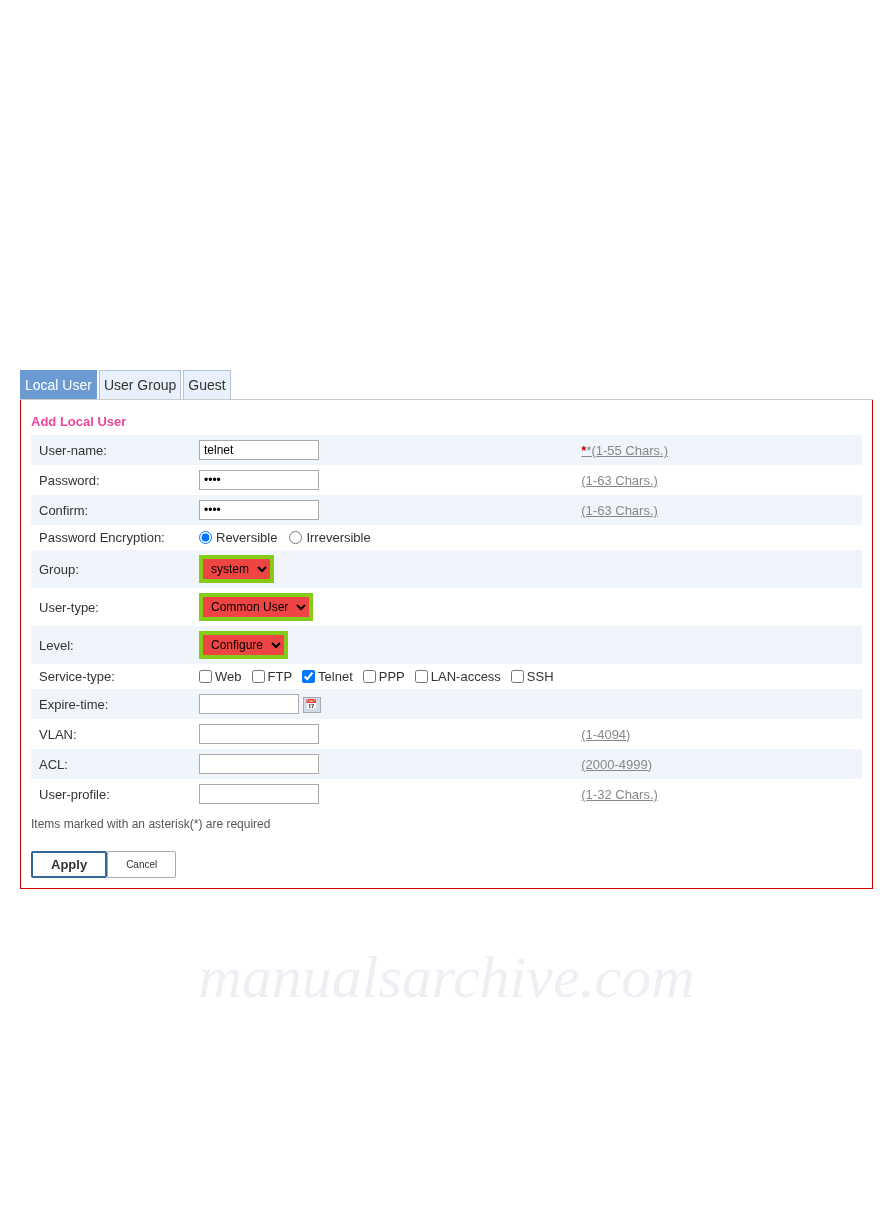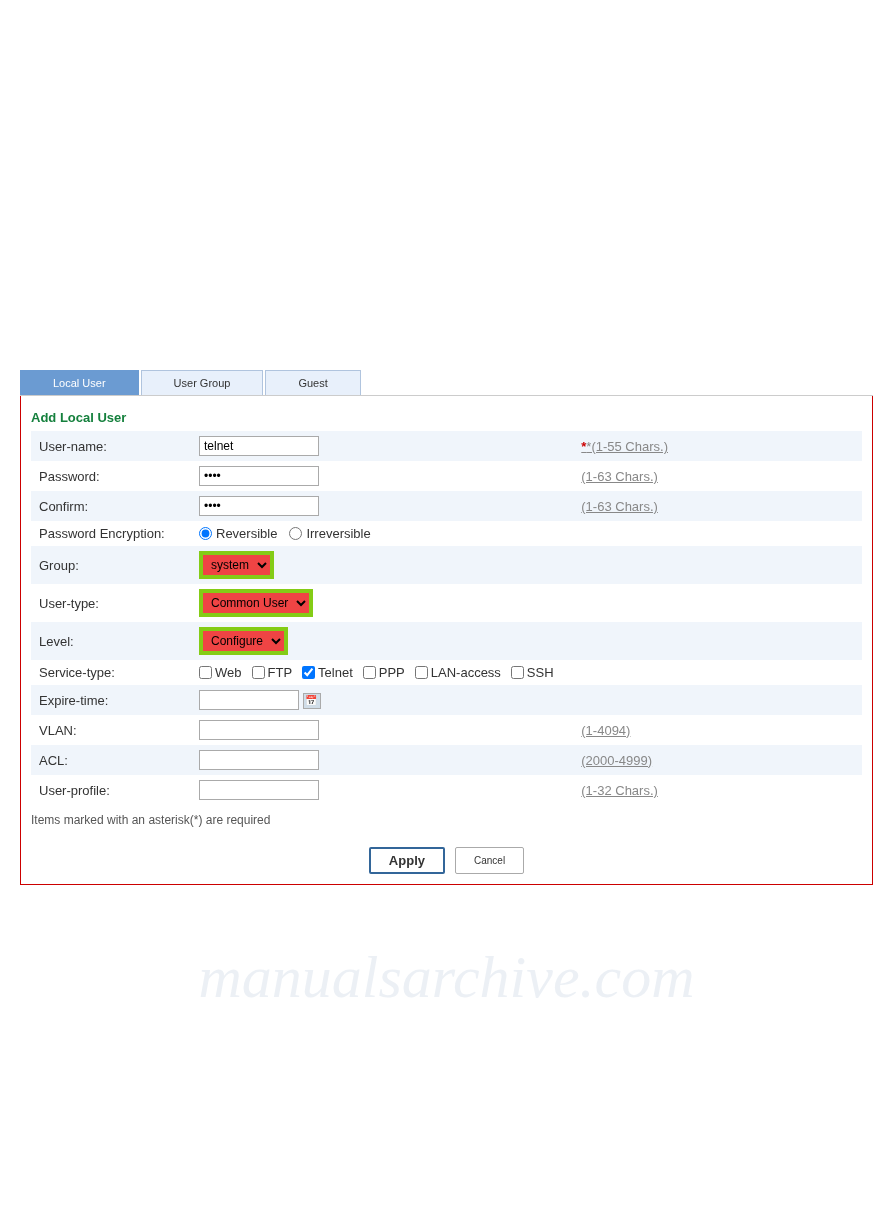--- a/index.html
+++ b/index.html
@@ -17,46 +17,46 @@
     }
 
     
     .tabs {
       display: flex;
       margin-bottom: 0;
       border-bottom: 1px solid #ccc;
     }
 
     .tab {
-      padding: 6px 32px;
+      padding: 6px 4px;
       cursor: pointer;
       background: #e8f0fb;
       border: 1px solid #b0c4de;
       border-bottom: none;
       margin-right: 2px;
       color: #333;
-      font-size: 11px;
+      font-size: 14px;
     }
 
     .tab.active {
       background: #6b9bd2;
       color: #fff;
       border-color: #6b9bd2;
     }
 
     
     .form-container {
       border: 1px solid #c00;
       border-top: none;
       padding: 10px 10px 10px 10px;
       background: #fff;
     }
 
     .section-title {
-      color: #15803d;
+      color: #ec4899;
       font-size: 13px;
       font-weight: bold;
       margin-bottom: 6px;
       margin-top: 4px;
     }
 
     .form-table {
       width: 100%;
       border-collapse: collapse;
     }
@@ -144,22 +144,20 @@
 
     .required-note {
       font-size: 12px;
       color: #555;
       margin-top: 8px;
       margin-bottom: 20px;
     }
 
     .button-row {
       display: flex;
-      justify-content: center;
-      gap: 10px;
       margin-top: 0;
     }
 
     .btn-apply {
       background: #fff;
       border: 2px solid #336699;
       color: #333;
       padding: 4px 18px;
       cursor: pointer;
       font-size: 13px;

